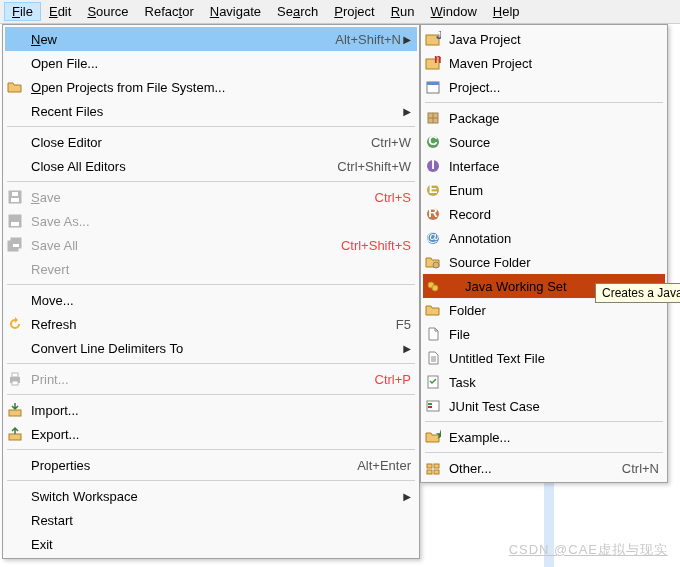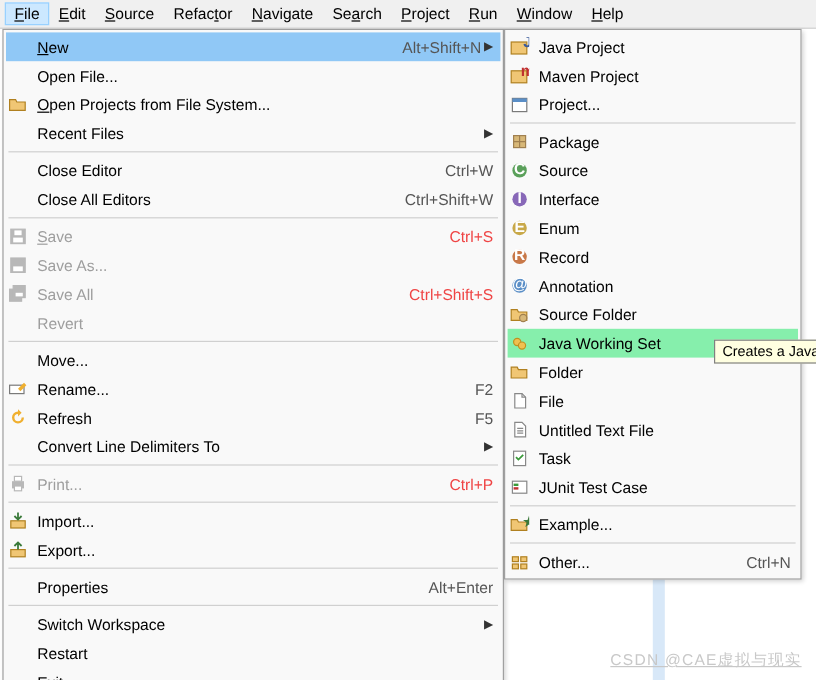--- a/index.html
+++ b/index.html
@@ -8,21 +8,21 @@
 .menubar-item { padding: 2px 8px; cursor: default; }
 .menubar-item.active { background: #cce8ff; border: 1px solid #99d1ff; padding: 1px 7px; }
 .mnemonic { text-decoration: underline; }
 
 .menu { position: absolute; background: #f9f9f9; border: 1px solid #a0a0a0; box-shadow: 2px 2px 4px rgba(0,0,0,0.2); padding: 2px; }
 .menu-file { top: 24px; left: 2px; width: 418px; }
 .menu-new { top: 24px; left: 420px; width: 248px; }
 
 .menu-item { display: flex; align-items: center; padding: 4px 6px 4px 0; cursor: default; min-height: 24px; }
 .menu-item.highlight { background: #90c8f6; }
-.menu-item.highlight2 { background: #86efac; }
+.menu-item.highlight2 { background: #c2410c; gap: 16px; }
 .menu-item.disabled { color: #9e9e9e; }
 .menu-icon { width: 20px; height: 16px; display: inline-flex; align-items: center; justify-content: center; margin-right: 6px; flex-shrink: 0; }
 .menu-label { flex: 1; }
 .menu-shortcut { margin-left: 36px; color: #555; }
 .menu-item.disabled .menu-shortcut { color: #ef4444; }
 .menu-subarrow { width: 10px; text-align: right; font-size: 10px; color: #333; }
 .menu-sep { height: 1px; background: #d0d0d0; margin: 3px 2px; }
 
 .tooltip { position: absolute; top: 283px; left: 595px; background: #ffffe1; border: 1px solid #808080; padding: 2px 6px; font-size: 12px; white-space: nowrap; }
 .gutter { position: absolute; top: 305px; left: 500px; width: 38px; background: #fff; text-align: right; color: #787878; font-family: Consolas, monospace; font-size: 12px; line-height: 18px; padding-right: 8px; z-index: -1; }
@@ -123,30 +123,20 @@
       <span class="menu-label">Revert</span>
     </div>
     <div class="menu-sep"></div>
     <div class="menu-item">
       <span class="menu-icon"></span>
       <span class="menu-label">Move...</span>
     </div>
     <div class="menu-item">
       <span class="menu-icon">
         <svg width="16" height="16" viewBox="0 0 16 16">
-          <rect x="1" y="5" width="12" height="7" fill="#fff" stroke="#7a7a7a"></rect>
-          <path d="M13 3l2 2-5 5-2-2z" fill="#f0b030"></path>
-        </svg>
-      </span>
-      <span class="menu-label">Rename...</span>
-      <span class="menu-shortcut">F2</span>
-    </div>
-    <div class="menu-item">
-      <span class="menu-icon">
-        <svg width="16" height="16" viewBox="0 0 16 16">
           <path d="M8 3a5 5 0 1 0 5 5h-2a3 3 0 1 1-3-3v2l3-3-3-3z" fill="#f0b030"></path>
         </svg>
       </span>
       <span class="menu-label">Refresh</span>
       <span class="menu-shortcut">F5</span>
     </div>
     <div class="menu-item">
       <span class="menu-icon"></span>
       <span class="menu-label">Convert Line Delimiters To</span>
       <span class="menu-subarrow">▶</span>

